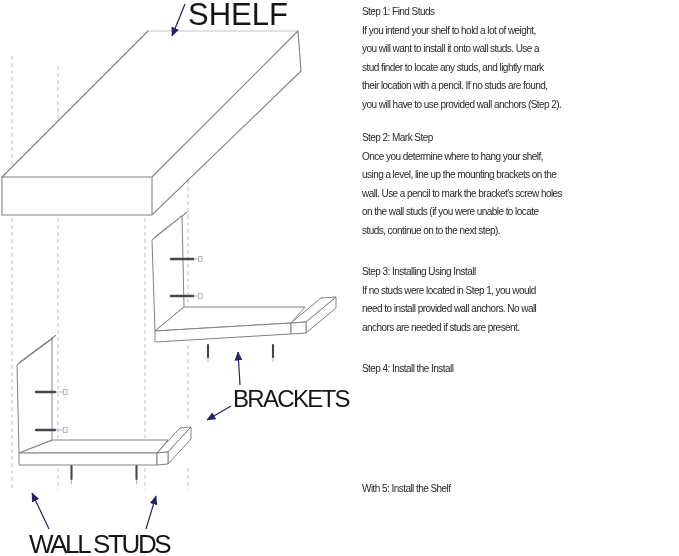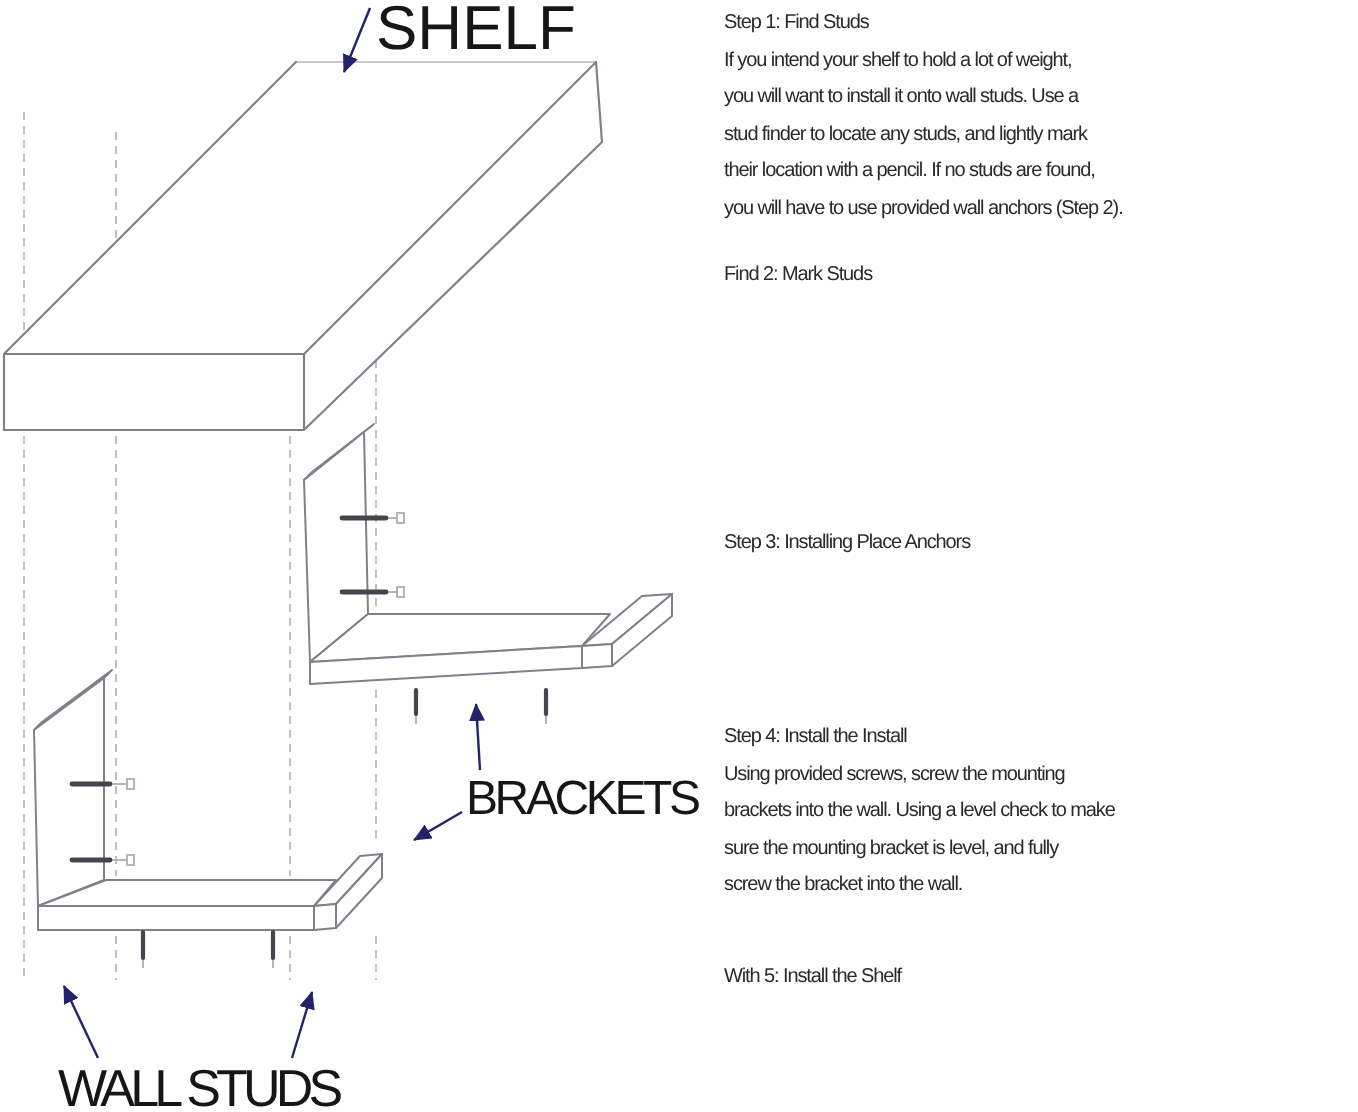--- a/index.html
+++ b/index.html
@@ -112,30 +112,34 @@
   <div id="steps-column">
     <div class="step" style="top:3px">
       <div class="step-title">Step 1: Find Studs</div>
       <div class="step-body">If you intend your shelf to hold a lot of weight,
 you will want to install it onto wall studs. Use a
 stud finder to locate any studs, and lightly mark
 their location with a pencil. If no studs are found,
 you will have to use provided wall anchors (Step 2).</div>
     </div>
     <div class="step" style="top:129px">
-      <div class="step-title">Find 2: Mark Studs</div>
+      <div class="step-title">Step 2: Mark Step</div>
+      <div class="step-body">Once you determine where to hang your shelf,
+using a level, line up the mounting brackets on the
+wall. Use a pencil to mark the bracket's screw holes
+on the wall studs (if you were unable to locate
+studs, continue on to the next step).</div>
     </div>
     <div class="step" style="top:263px">
-      <div class="step-title">Step 3: Installing Place Anchors</div>
+      <div class="step-title">Step 3: Installing Using Install</div>
+      <div class="step-body">If no studs were located in Step 1, you would
+need to install provided wall anchors. No wall
+anchors are needed if studs are present.</div>
     </div>
     <div class="step" style="top:360px">
       <div class="step-title">Step 4: Install the Install</div>
-      <div class="step-body">Using provided screws, screw the mounting
-brackets into the wall. Using a level check to make
-sure the mounting bracket is level, and fully
-screw the bracket into the wall.</div>
     </div>
     <div class="step" style="top:480px">
       <div class="step-title">With 5: Install the Shelf</div>
     </div>
   </div>
 
 </div>
 
 </body></html>

